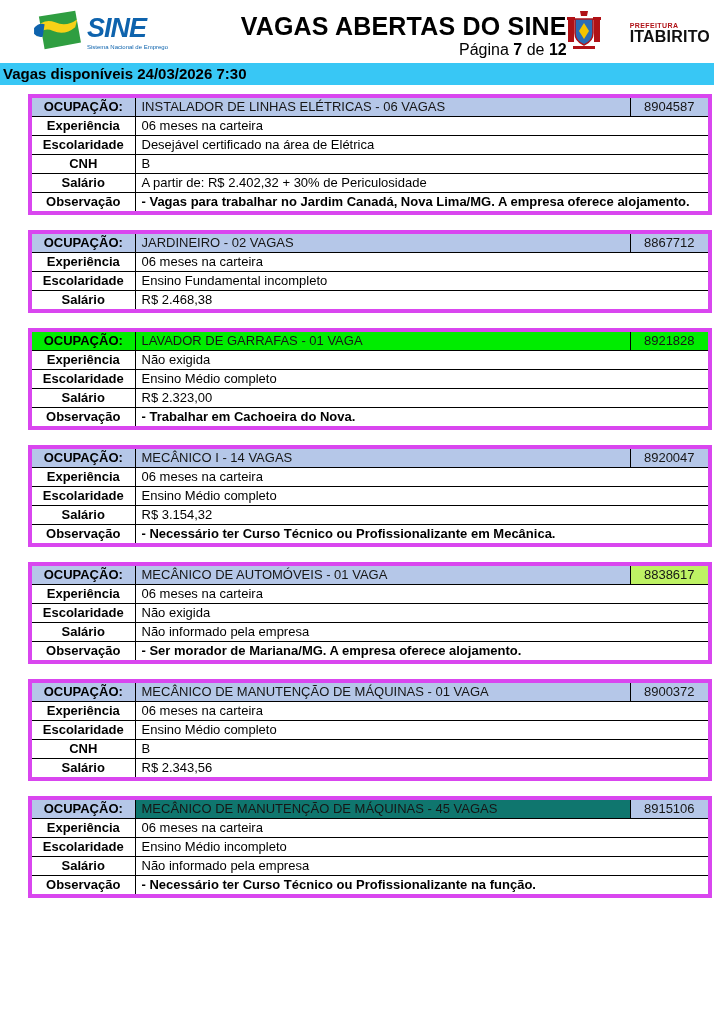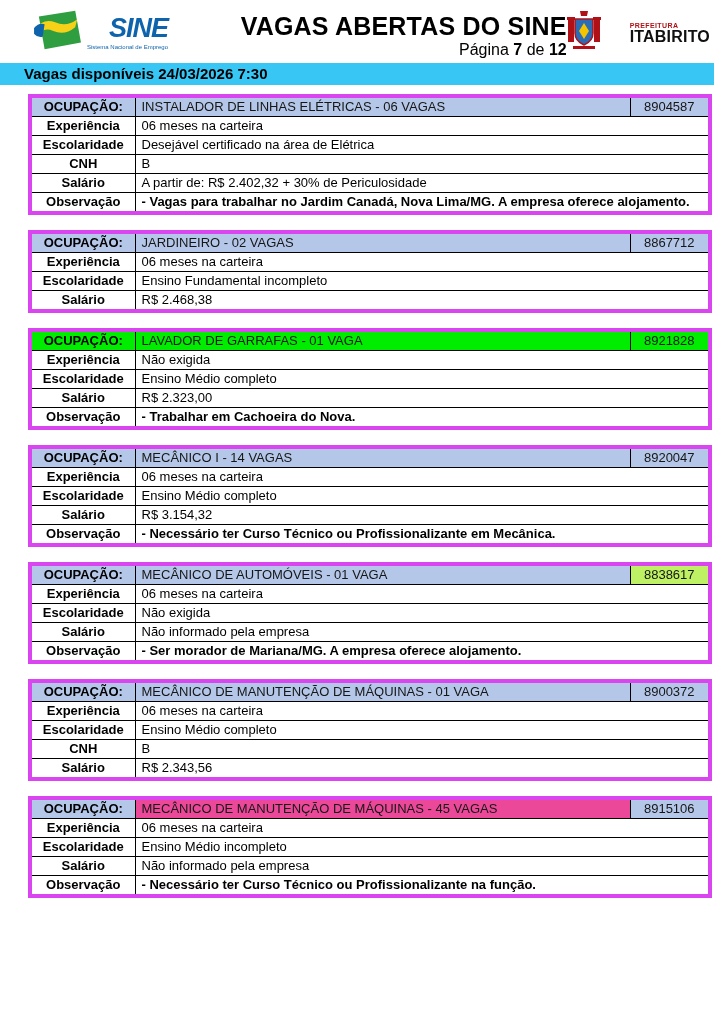--- a/index.html
+++ b/index.html
@@ -8,21 +8,21 @@
     width:724px; height:1024px; overflow:hidden;
     background:#ffffff; color:#000;
     font-family:"Liberation Sans", sans-serif;
   }
 
   
   header {
     display:flex; align-items:flex-start;
     padding:6px 14px 0 32px; height:58px;
   }
-  .sine-logo { display:flex; align-items:center; gap:3px; margin-top:2px;text-align:right; }
+  .sine-logo { display:flex; align-items:center; gap:3px; margin-top:2px; }
   .sine-text { display:flex; flex-direction:column; line-height:1; }
   .sine-name {
     font-size:27px; font-weight:bold; font-style:italic;
     color:#0e63ad; letter-spacing:-1px;
   }
   .sine-tagline { font-size:6px; color:#0e63ad; margin-top:2px; white-space:nowrap; }
 
   .title-block { flex:1; text-align:right; }
   .title-block h1 {
     margin:6px 0 0; font-size:25px; font-weight:bold; letter-spacing:0.2px;
@@ -33,21 +33,21 @@
 
   .itabirito-logo { display:flex; align-items:center; gap:5px; margin-top:4px; }
   .itabirito-text { display:flex; flex-direction:column; line-height:1;padding-left:24px; }
   .itabirito-pref { font-size:7px; font-weight:bold; color:#b01116; letter-spacing:0.4px; }
   .itabirito-city { font-size:16px; font-weight:800; color:#101010; letter-spacing:0.2px; }
 
   
   .banner {
     width:714px; margin-top:5px;
     font-size:15px; font-weight:bold; color:#000;
-    padding:2px 0 3px 24px; line-height:17px;
+    padding:2px 0 3px 3px; line-height:17px;
   }
 
   
   main { padding:9px 0 0 28px; }
   table.vacancy {
     width:684px; border-collapse:collapse; table-layout:fixed;
     margin:0 0 15px 0;
     font-size:13px;
     border:4px solid #d946ef;
   }
@@ -299,21 +299,21 @@
       </table>
       <table class="vacancy">
         <colgroup>
           <col class="c1">
           <col class="c2">
           <col class="c3">
         </colgroup>
         <tbody>
           <tr>
             <td class="label hdr" style="background:#b5c7e8">OCUPAÇÃO:</td>
-            <td class="title hdr" style="background:#ec4899">MECÂNICO DE MANUTENÇÃO DE MÁQUINAS - 45 VAGAS</td>
+            <td class="title hdr" style="background:#0f766e">MECÂNICO DE MANUTENÇÃO DE MÁQUINAS - 45 VAGAS</td>
             <td class="vid hdr" style="background:#b5c7e8">8915106</td>
           </tr>
           <tr>
             <td class="label">Experiência</td>
             <td class="val" colspan="2">06 meses na carteira</td>
           </tr>
           <tr>
             <td class="label">Escolaridade</td>
             <td class="val" colspan="2">Ensino Médio incompleto</td>
           </tr>

